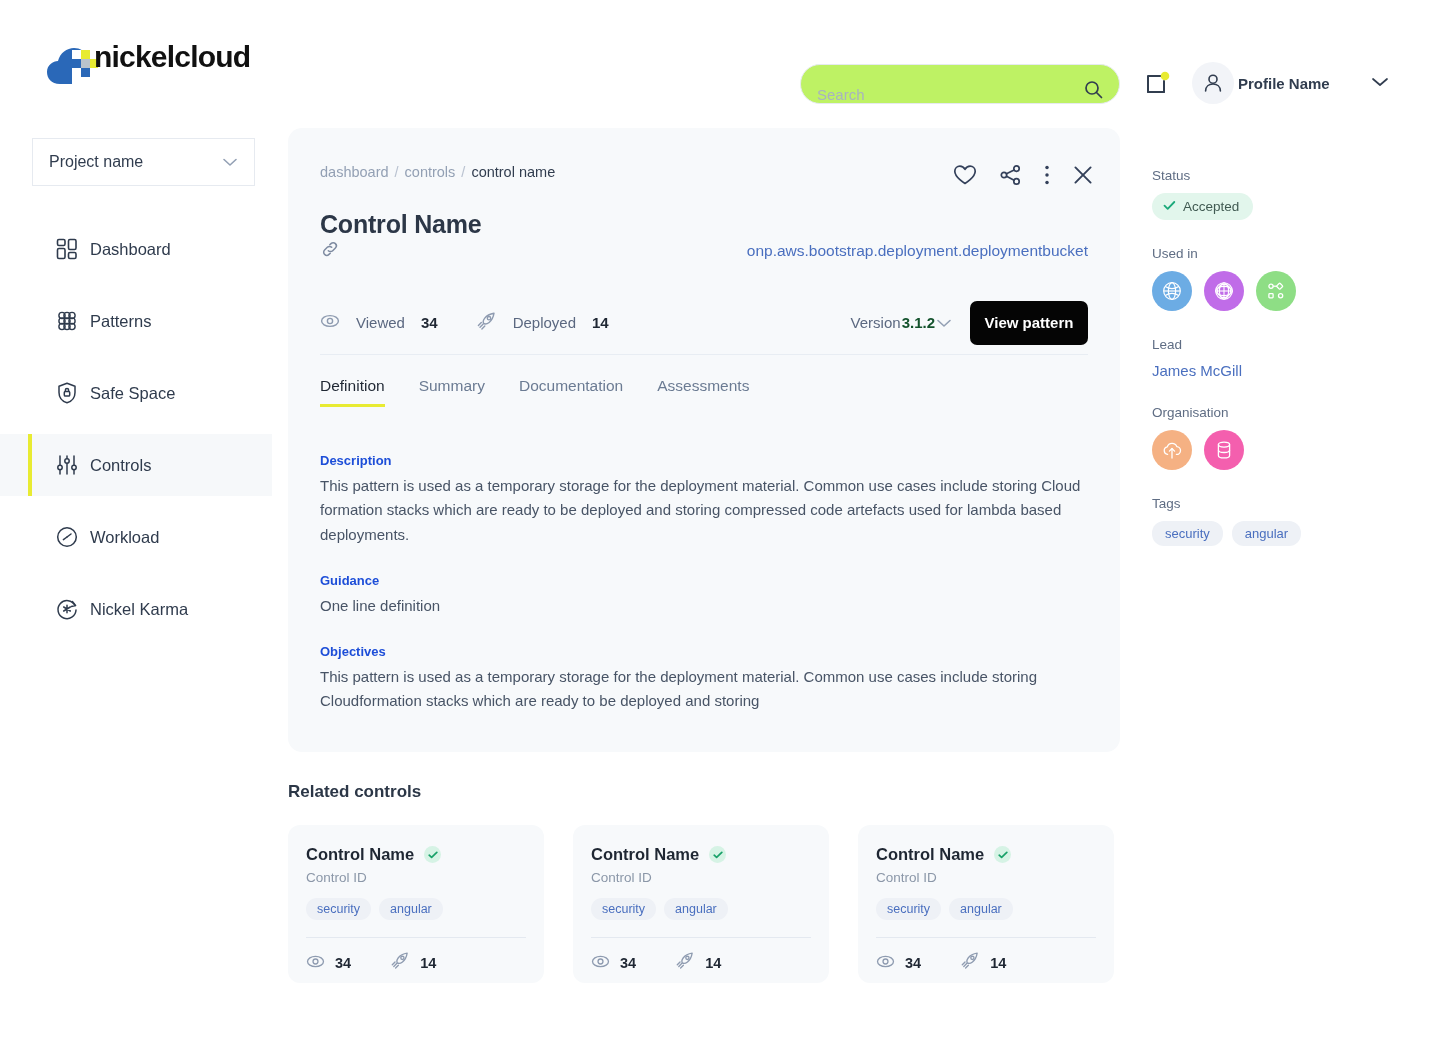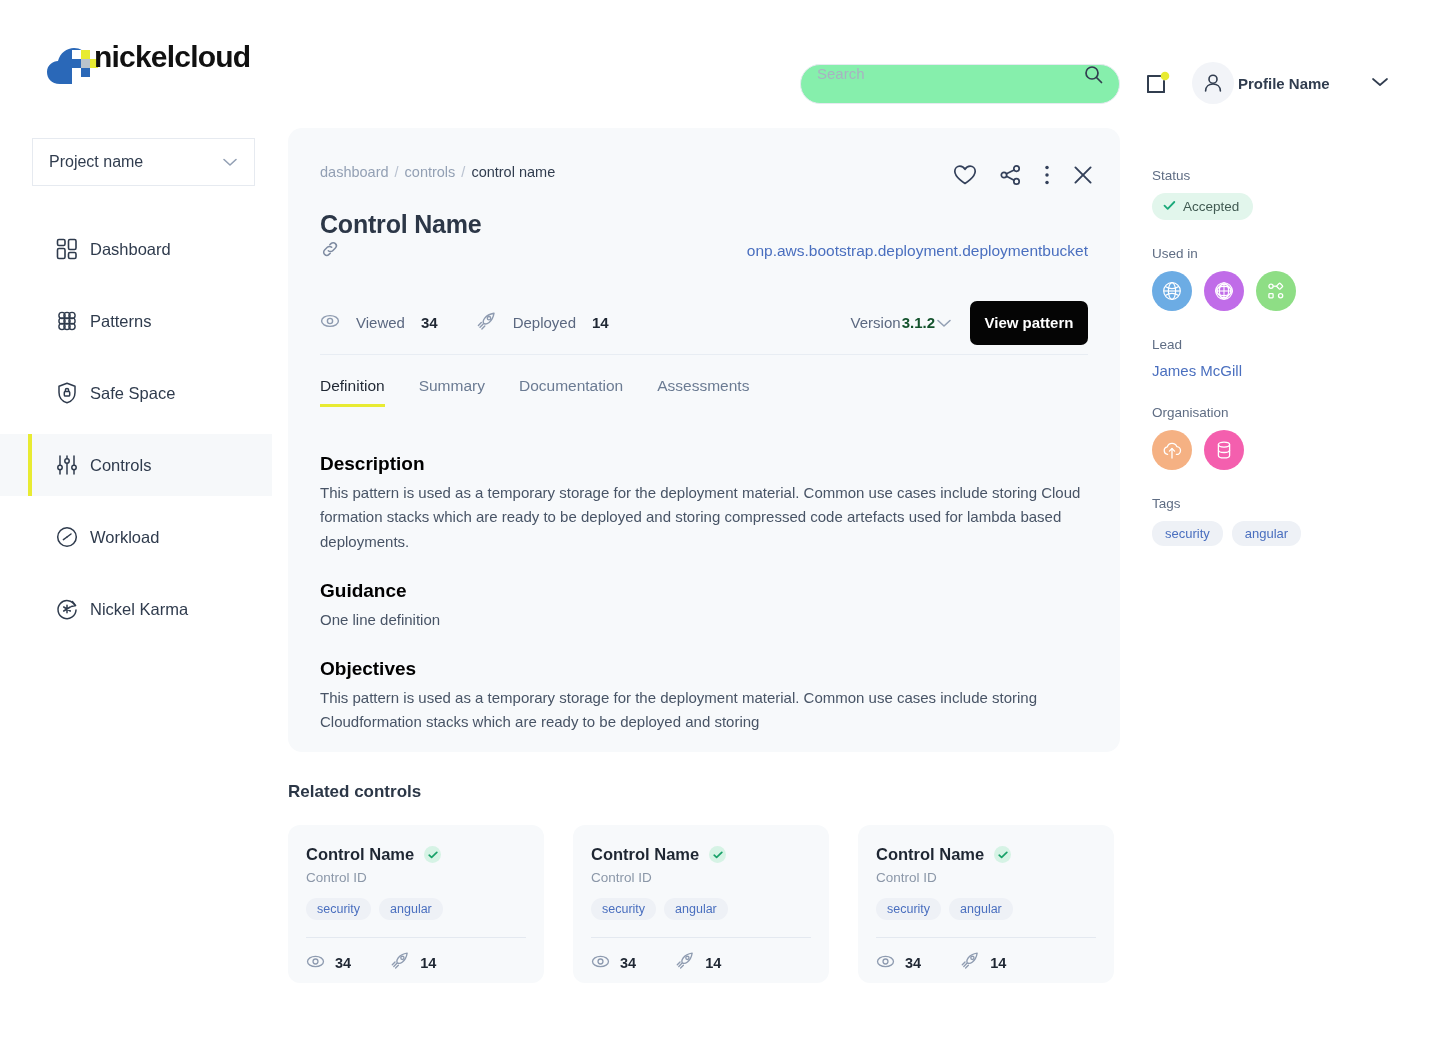--- a/index.html
+++ b/index.html
@@ -37,23 +37,23 @@
     margin-left: -4px;
     margin-bottom: 16px;
   }
 
   .search-box {
     position: absolute;
     left: 800px; top: 64px;
     width: 320px; height: 40px;
     border: 1px solid #e6eaf0;
     border-radius: 20px;
-    background: #86efac;
-    display: flex;
-    align-items: flex-start;
+    background: #bef264;
+    display: flex;
+    align-items: flex-end;
     padding: 0 16px;
   }
   .search-box input {
     flex: 1;
     border: none;
     outline: none;
     font-family: "Liberation Sans", sans-serif;
     font-size: 15px;
     color: #313d4f;
     background: transparent;
@@ -252,23 +252,23 @@
     border-bottom: 3px solid transparent;
   }
   .tab.active {
     color: #1f2733;
     border-bottom-color: #e8eb32;
   }
 
   .sections { margin-top: 46px; }
   .sec { margin-bottom: 26px; }
   .sec-h {
-    font-size: 19px;
+    font-size: 13px;
     font-weight: bold;
-    color: #000000;
+    color: #1d4ed8;
     margin-bottom: 6px;
   }
   .sec-b {
     font-size: 15px;
     line-height: 1.62;
     color: #485466;
     max-width: 762px;
   }
 
   

